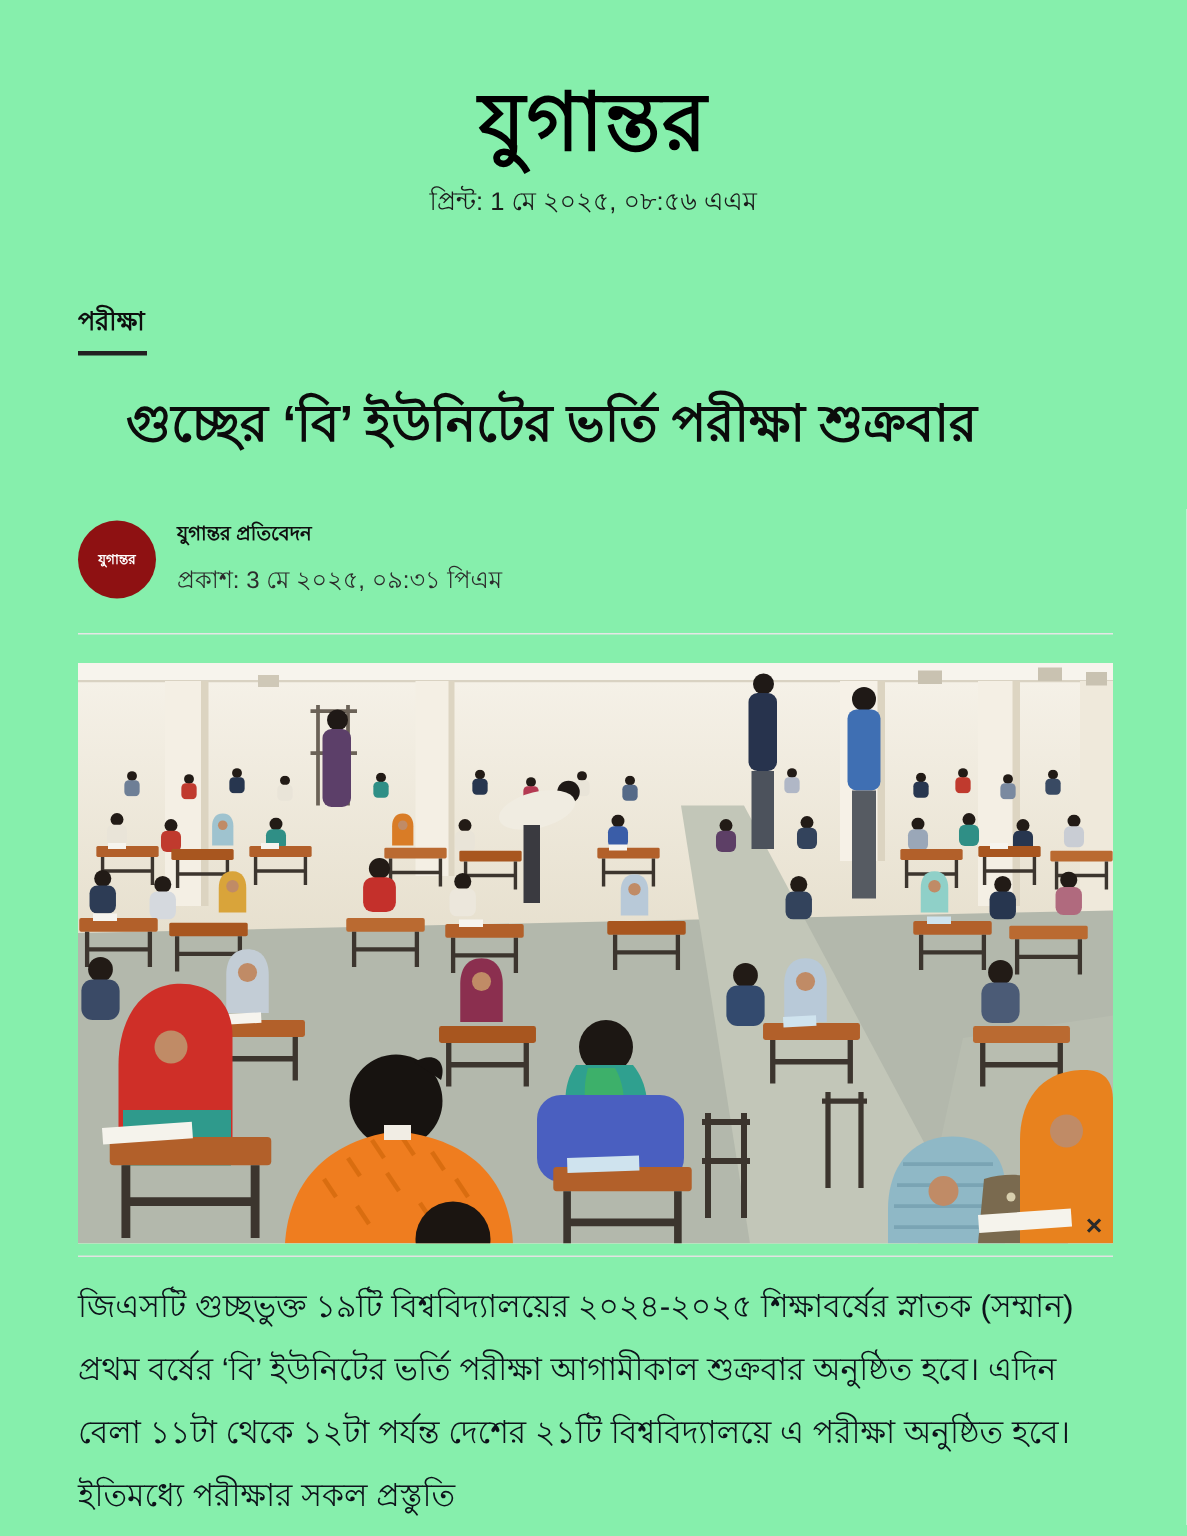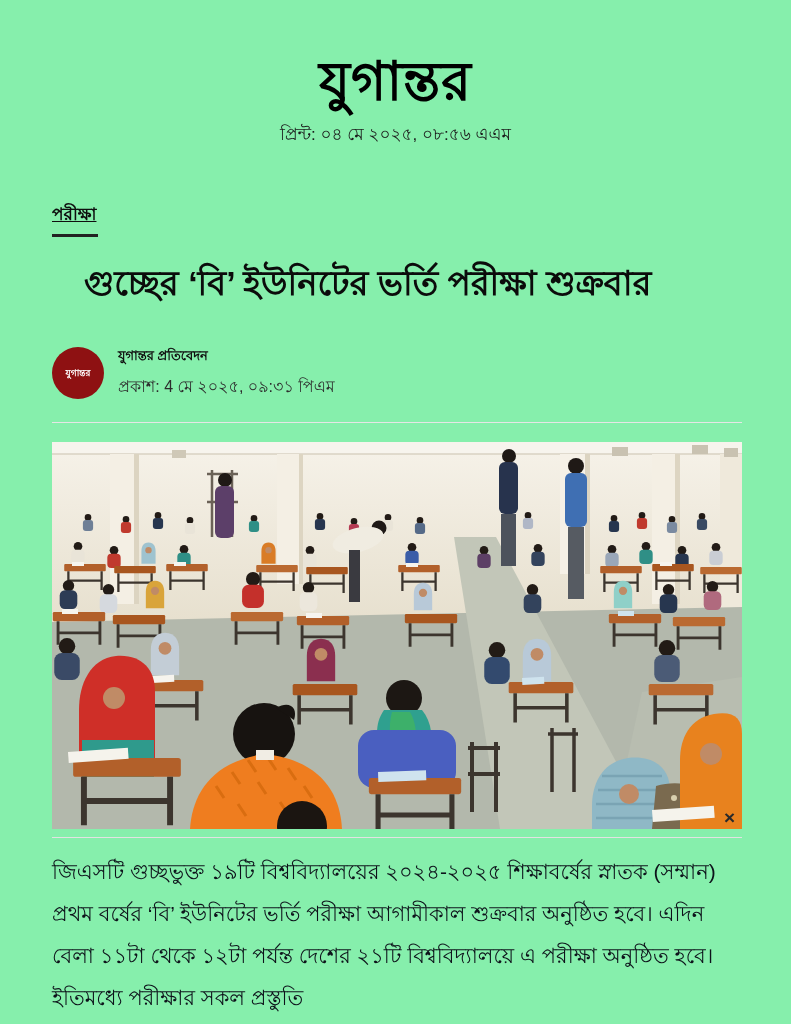--- a/index.html
+++ b/index.html
@@ -10,21 +10,21 @@
     position:relative; overflow:hidden;
   }
   .masthead { text-align:center; padding-top:52px; }
   .logo {
     display:inline-block; font-size:54px; font-weight:800; color:#000;
     letter-spacing:1px; line-height:1.1; font-family:"DejaVu Serif",serif;
   }
   .printline { margin-top:10px; font-size:17px; color:#1b1b1b; }
   .content { padding:0 49px 0 52px; }
   .category-wrap { margin-top:52px; display:inline-block; }
-  .category-label { font-size:17px; font-weight:700; color:#0e0e0e;text-decoration:underline; }
+  .category-label { font-size:17px; font-weight:700; color:#0e0e0e; }
   .category-underline { height:3px; background:#222; width:46px; margin-top:5px; }
   .headline { margin-top:24px; font-size:34px; font-weight:700; color:#0b0b0b; line-height:1.3;margin-left:32px; }
   .byline { margin-top:40px; display:flex; align-items:center; gap:14px; }
   .avatar {
     width:52px; height:52px; border-radius:50%; flex:0 0 auto;
     display:flex; align-items:center; justify-content:center;
     color:#fff; font-size:9px; font-weight:700; text-align:center; overflow:hidden;
   }
   .author { font-size:13px; font-weight:700; color:#0f0f0f; margin-bottom:7px; }
   .publish { font-size:16px; color:#2c2c2c; }
@@ -44,40 +44,40 @@
     text-align:left;
   }
 </style>
 </head>
 <body>
 
 <div class="page">
 
   <div class="masthead">
     <div class="logo">যুগান্তর</div>
-    <div class="printline">প্রিন্ট: ০৪ মে ২০২৫, ০৮:৫৬ এএম</div>
+    <div class="printline">প্রিন্ট: 1 মে ২০২৫, ০৮:৫৬ এএম</div>
   </div>
 
   <div class="content">
 
     
     <div class="category-wrap">
       <div class="category-label">পরীক্ষা</div>
       <div class="category-underline"></div>
     </div>
 
     
     <h1 class="headline">গুচ্ছের ‘বি’ ইউনিটের ভর্তি পরীক্ষা শুক্রবার</h1>
 
     
     <div class="byline">
       <div class="avatar" style="background: rgb(142, 17, 18);">যুগান্তর</div>
       <div>
         <div class="author">যুগান্তর প্রতিবেদন</div>
-        <div class="publish">প্রকাশ: 4 মে ২০২৫, ০৯:৩১ পিএম</div>
+        <div class="publish">প্রকাশ: 3 মে ২০২৫, ০৯:৩১ পিএম</div>
       </div>
     </div>
 
     <div class="divider"></div>
 
     
     <figure class="figure" role="img" aria-label="পরীক্ষার হলে শিক্ষার্থীরা ভর্তি পরীক্ষা দিচ্ছেন">
       <svg viewBox="0 0 690 387" preserveAspectRatio="none">
         <defs>
           <linearGradient id="wallg" x1="0" y1="0" x2="0" y2="1">

